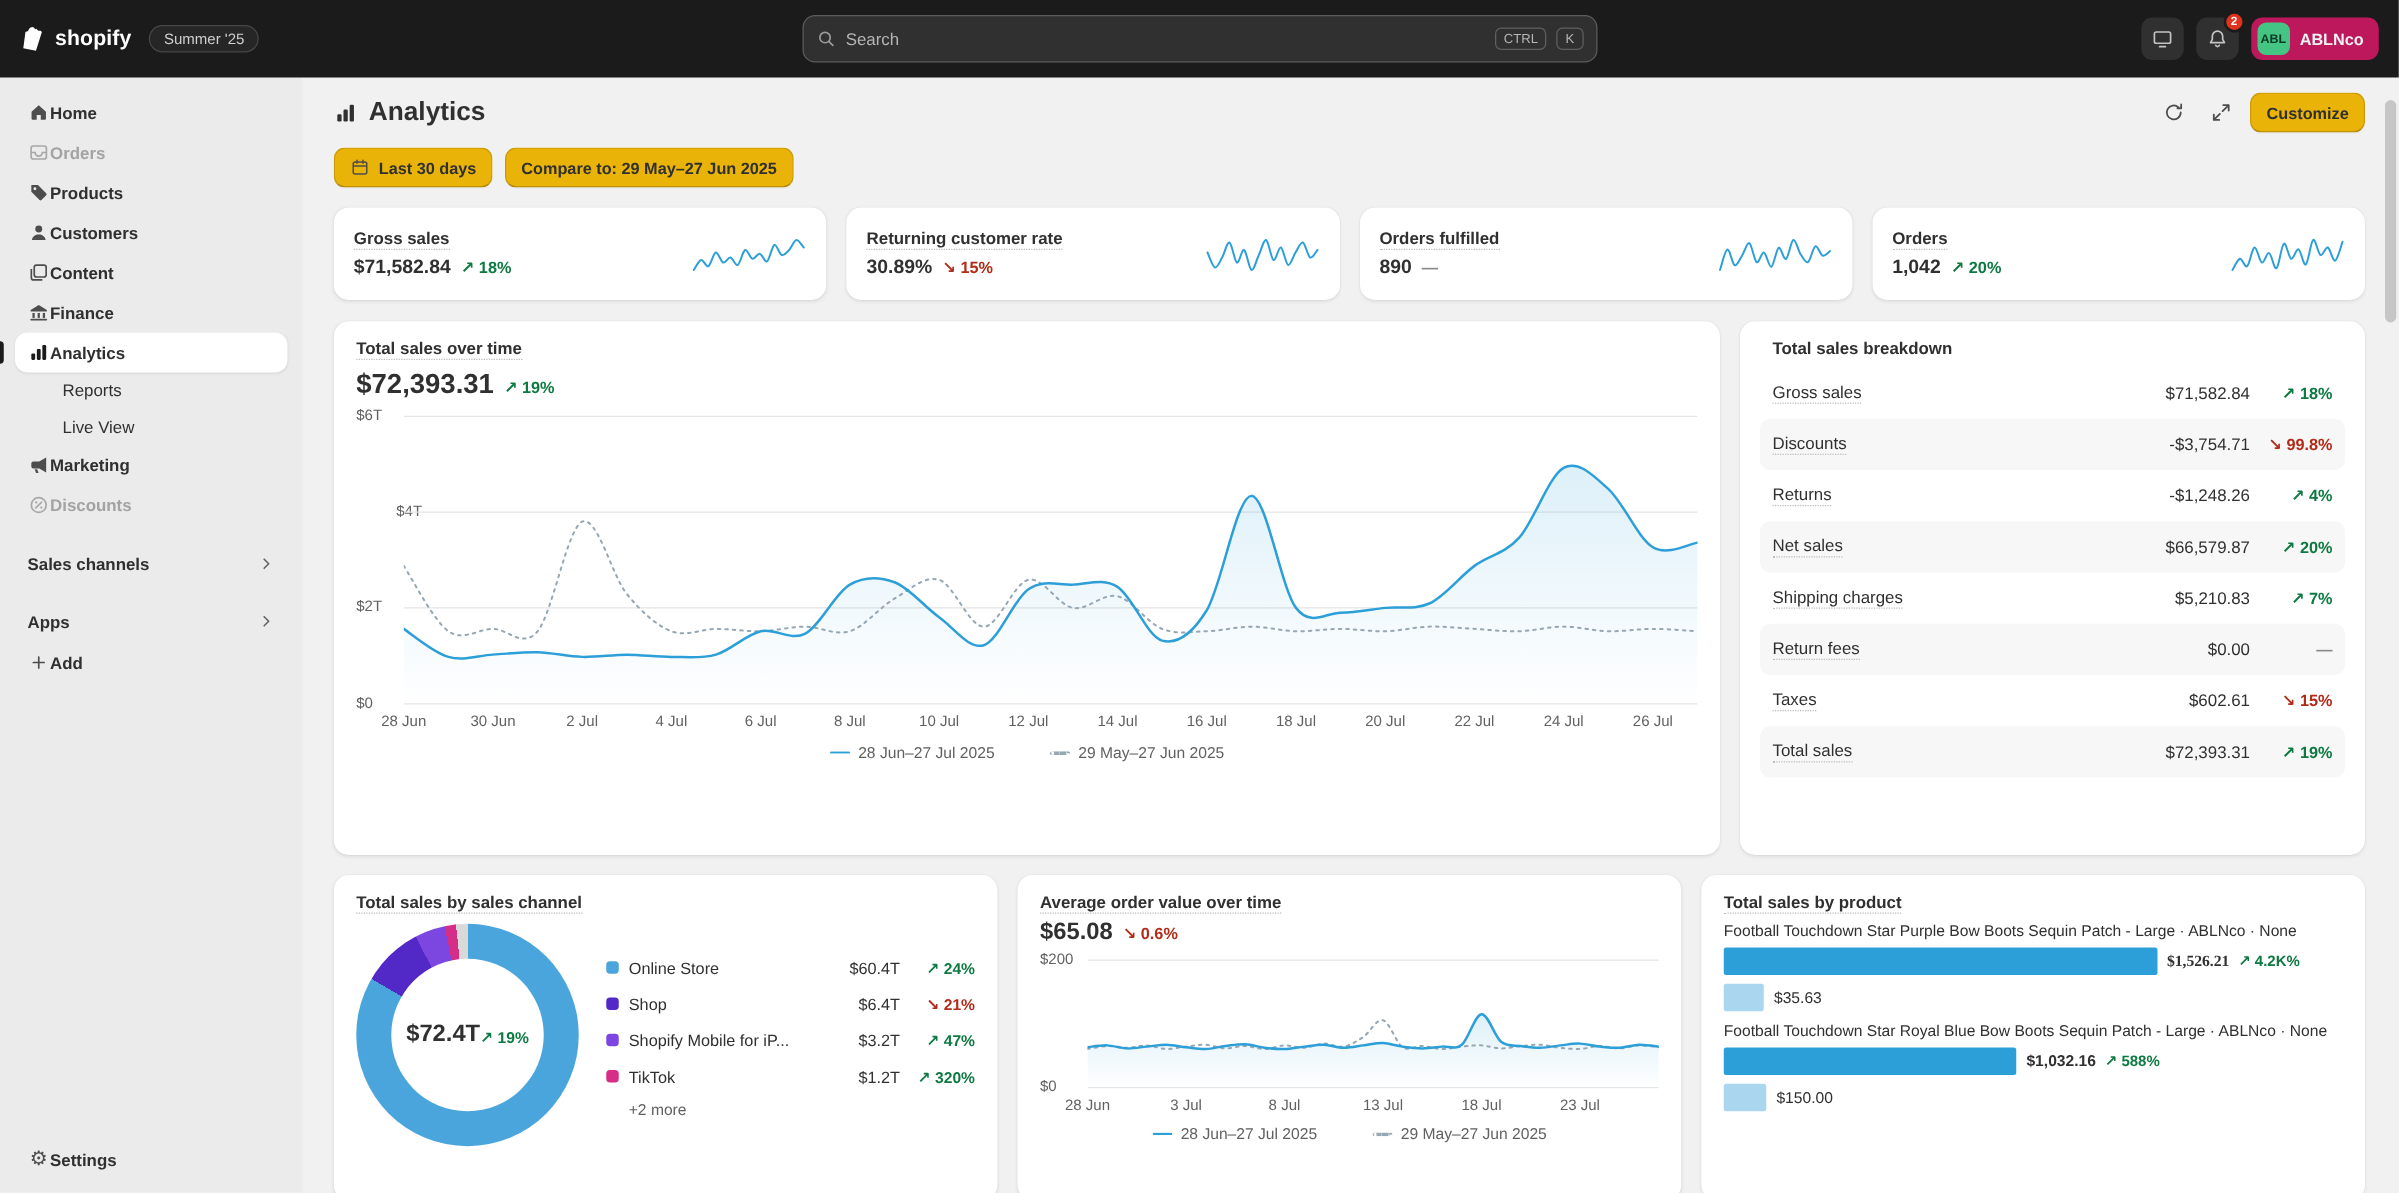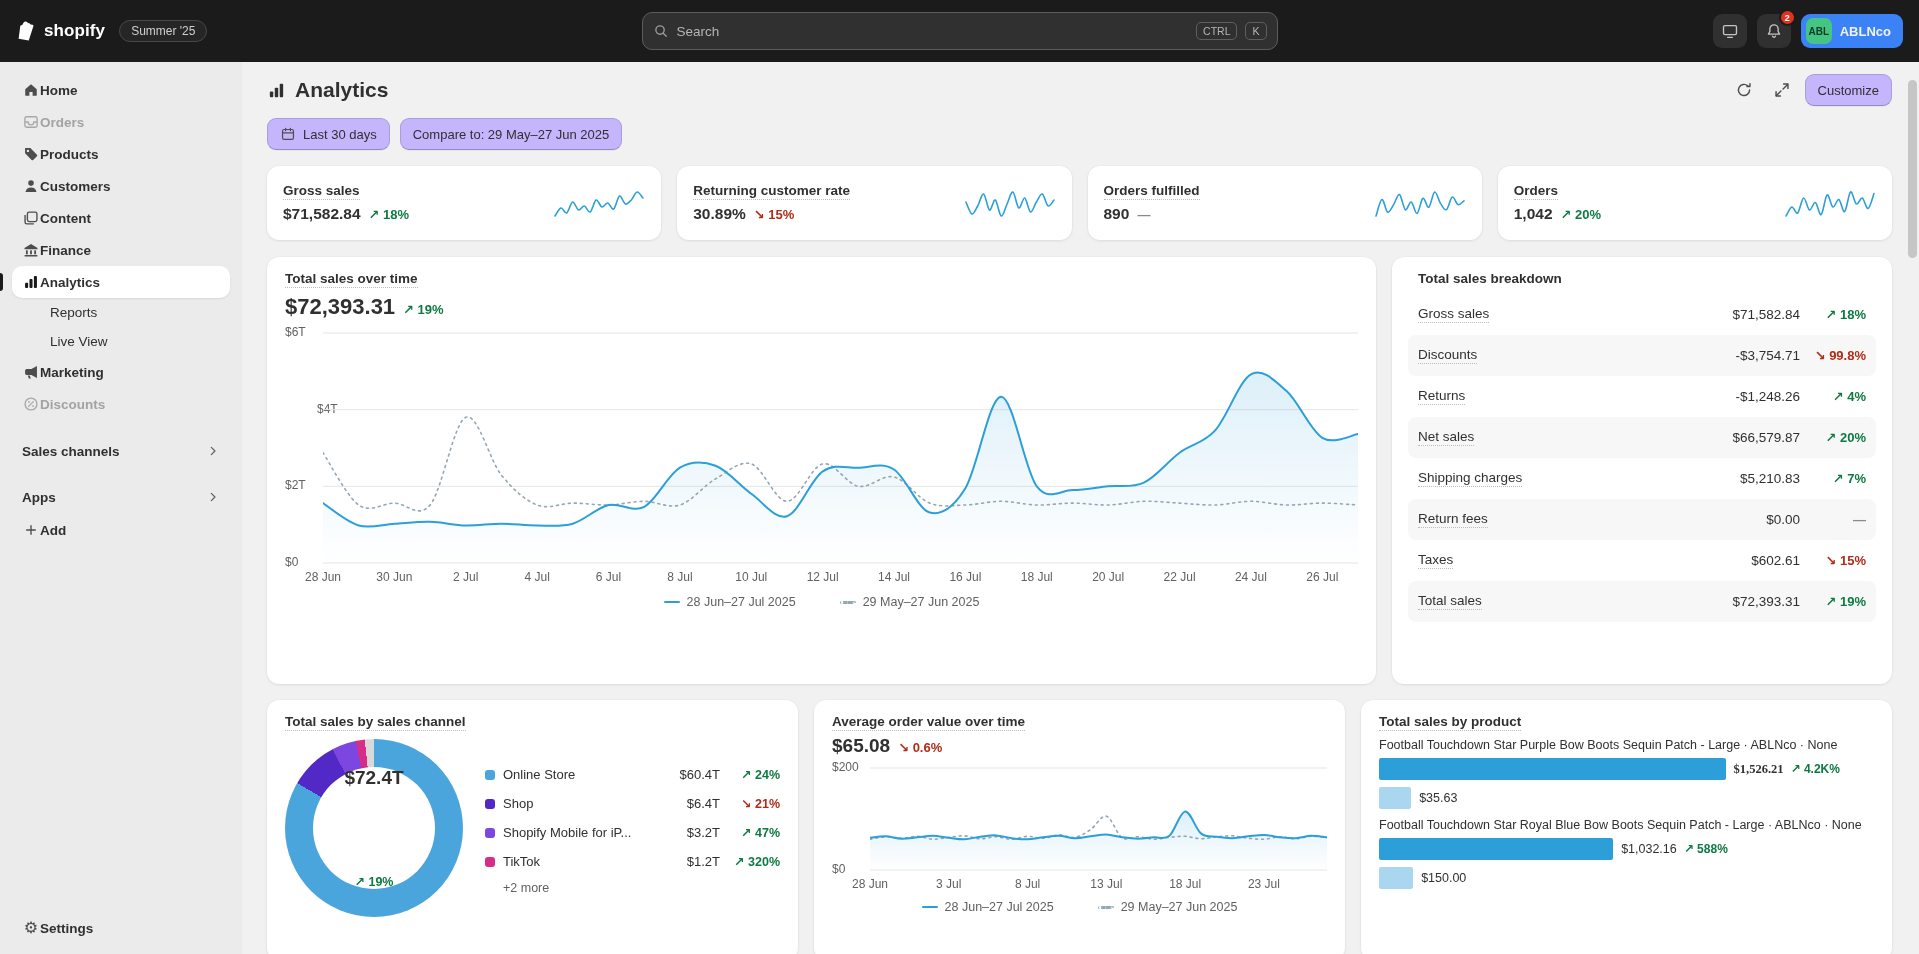--- a/index.html
+++ b/index.html
@@ -9,40 +9,40 @@
   .topbar{position:absolute;top:0;left:0;right:0;height:62px;background:#1b1b1b;display:flex;align-items:center;gap:14px;padding:0 16px;z-index:20}
   .logo{display:flex;align-items:center;gap:7px;cursor:pointer}
   .logo-word{color:#fff;font-size:17px;font-weight:700;letter-spacing:.1px}
   .edition-badge{border:1px solid #474747;background:#262626;color:#cfcfcf;font-size:12px;padding:3px 11px;border-radius:14px;cursor:pointer}
   .searchbar{position:absolute;left:50%;transform:translateX(-50%);width:636px;height:38px;background:#303030;border:1px solid #5c5c5c;border-radius:10px;display:flex;align-items:center;gap:8px;padding:0 10px;font-size:13.5px;cursor:text}
   .search-ph{flex:1;color:#b5b5b5}
   .kbd{border:1px solid #5f5f5f;border-radius:5px;font-size:10.5px;padding:2px 6px;color:#b5b5b5}
   .tb-right{margin-left:auto;display:flex;align-items:center;gap:10px}
   .tb-iconbtn{position:relative;width:34px;height:34px;border-radius:9px;background:#303030;border:none;display:flex;align-items:center;justify-content:center;cursor:pointer}
   .notif-badge{position:absolute;top:-5px;right:-5px;min-width:17px;height:17px;border-radius:9px;background:#e0321c;border:2px solid #1b1b1b;color:#fff;font-size:9.5px;font-weight:700;display:flex;align-items:center;justify-content:center;padding:0 3px}
-  .store-chip{display:flex;align-items:center;gap:8px;background:#3b82f6;border-radius:9px;padding:4px 12px 4px 5px;color:#f1f1f1;font-size:13px;font-weight:700;cursor:pointer}
+  .store-chip{display:flex;align-items:center;gap:8px;background:#be185d;border-radius:9px;padding:4px 12px 4px 5px;color:#f1f1f1;font-size:13px;font-weight:700;cursor:pointer}
   .avatar{width:26px;height:26px;border-radius:7px;background:#45c584;color:#0c3a24;font-size:10px;font-weight:700;display:flex;align-items:center;justify-content:center}
   .sidebar{position:absolute;top:62px;left:0;width:242px;bottom:0;background:#ebebeb;padding:12px 12px 10px;display:flex;flex-direction:column;font-size:13.5px}
   .nav-item{display:flex;align-items:center;height:32px;padding:0 10px;border-radius:10px;font-weight:700;color:#303030;cursor:pointer;position:relative;flex-shrink:0}
   .nav-item .nav-label{font-weight:600}
   .nav-item.active{background:#fff;box-shadow:0 1px 2px rgba(0,0,0,.08)}
   .nav-item.active::before{content:"";position:absolute;left:-12px;top:7px;bottom:7px;width:3px;background:#1a1a1a;border-radius:0 3px 3px 0}
   .nav-item.disabled .nav-label{color:#a3a3a3}
   .sub-item{display:flex;align-items:center;height:29px;padding:0 10px 0 38px;border-radius:10px;font-weight:500;color:#303030;cursor:pointer;flex-shrink:0}
   .section-row{display:flex;align-items:center;justify-content:space-between;height:30px;padding:0 10px;margin-top:16px;border-radius:10px;font-weight:600;color:#303030;cursor:pointer;flex-shrink:0}
   .nav-ico{width:18px;height:18px;display:flex;align-items:center;justify-content:center}
   .gear-glyph{font-size:16px;color:#4d4d4d;line-height:1}
   .settings-row{margin-top:auto}
   .main{position:absolute;left:242px;top:62px;right:27px;bottom:0;padding:12px 0 0 25px}
   .page-head{height:28px;margin-top:2px;display:flex;align-items:center}
   .page-title-wrap{display:flex;align-items:center;gap:9px}
   .page-title{font-size:21px;font-weight:700}
   .head-actions{margin-left:auto;display:flex;align-items:center;gap:8px}
   .icon-btn{width:30px;height:30px;border:none;background:transparent;border-radius:8px;display:flex;align-items:center;justify-content:center;cursor:pointer}
-  .btn{display:inline-flex;align-items:center;gap:7px;background:#c4b5fd;border:1px solid rgba(0,0,0,.13);border-bottom-color:rgba(0,0,0,.24);border-radius:9px;padding:0 12px;height:32px;font-size:13px;font-weight:400;color:#303030;box-shadow:0 1px 0 rgba(0,0,0,.04);cursor:pointer;font-family:inherit}
+  .btn{display:inline-flex;align-items:center;gap:7px;background:#eab308;border:1px solid rgba(0,0,0,.13);border-bottom-color:rgba(0,0,0,.24);border-radius:9px;padding:0 12px;height:32px;font-size:13px;font-weight:700;color:#303030;box-shadow:0 1px 0 rgba(0,0,0,.04);cursor:pointer;font-family:inherit}
   .filters{display:flex;gap:10px;margin-top:14px}
   .card{background:#fff;border-radius:12px;box-shadow:0 1px 3px rgba(0,0,0,.08),0 0 0 .5px rgba(0,0,0,.03)}
   .kpi-row{display:grid;grid-template-columns:repeat(4,1fr);gap:16px;margin-top:16px}
   .kpi-card{height:74px;padding:12px 16px;display:flex;align-items:center;justify-content:space-between;cursor:pointer}
   .kpi-title{font-size:13.5px;font-weight:700;margin-bottom:7px}
   .dotted{border-bottom:1.5px dotted #bdbdbd;padding-bottom:1px}
   .kpi-value-row{display:flex;align-items:baseline}
   .kpi-value{font-size:15.5px;font-weight:700}
   .delta{font-size:13px;font-weight:600;margin-left:8px;white-space:nowrap}
   .delta.up{color:var(--positive)}
@@ -70,21 +70,21 @@
   .bd-title{padding:0 10px 8px}
   .bd-row{display:flex;align-items:center;height:41px;padding:0 10px;border-radius:8px;font-size:13.5px;cursor:pointer}
   .bd-row.alt{background:#f7f7f7}
   .bd-value{margin-left:auto}
   .bd-delta{width:66px;text-align:right;margin-left:0}
   .bottom-row{display:grid;grid-template-columns:repeat(3,1fr);gap:16px;margin-top:16px}
   .bottom-row>.card{height:260px;padding:14px 18px}
   .channel-body{display:flex;align-items:center;gap:22px;margin-top:10px}
   .donut{width:178px;height:178px;border-radius:50%;position:relative;flex-shrink:0;cursor:pointer}
   .donut::after{content:"";position:absolute;inset:28px;background:#fff;border-radius:50%;z-index:1}
-  .donut-center{position:absolute;inset:28px;z-index:2;display:flex;flex-direction:column;align-items:center;justify-content:space-between}
+  .donut-center{position:absolute;inset:28px;z-index:2;display:flex;flex-direction:row;align-items:center;justify-content:center}
   .donut-value{font-size:19px;font-weight:700}
   .donut-center .delta{margin:3px 0 0;font-size:12.5px}
   .channel-legend{flex:1;min-width:0}
   .ch-row{display:flex;align-items:center;gap:8px;height:29px;font-size:13px;cursor:pointer}
   .ch-swatch{width:10px;height:10px;border-radius:3px;flex-shrink:0}
   .ch-name{flex:1;min-width:0;overflow:hidden;text-overflow:ellipsis;white-space:nowrap}
   .ch-delta{width:52px;text-align:right;font-size:12.5px;margin-left:0}
   .more-link{color:#616161;font-size:12.5px;margin:5px 0 0 18px;cursor:pointer;display:inline-block}
   .prod-name{font-size:12.5px;color:#303030;margin:9px 0 6px;white-space:nowrap;overflow:hidden;text-overflow:ellipsis}
   .bar-row{display:flex;align-items:center;height:22px;margin-bottom:7px}
@@ -569,21 +569,21 @@
             <span class="bar-label" style="font-weight: 700; font-family: Liberation Serif, serif;">$1,526.21</span>
             <span class="bar-delta delta up">↗ 4.2K%</span>
           </div>
           <div class="bar-row">
             <span class="bar" style="width: 6.5%; background: rgb(171, 214, 239);"></span>
             <span class="bar-label" style="font-weight: 400;">$35.63</span>
           </div>
           <div class="prod-name">Football Touchdown Star Royal Blue Bow Boots Sequin Patch - Large · ABLNco · None</div>
           <div class="bar-row">
             <span class="bar" style="width: 47.3%; background: rgb(44, 159, 216);"></span>
-            <span class="bar-label" style="font-weight: 400;">$1,032.16</span>
+            <span class="bar-label" style="font-weight: 700;">$1,032.16</span>
             <span class="bar-delta delta up">↗ 588%</span>
           </div>
           <div class="bar-row">
             <span class="bar" style="width: 6.9%; background: rgb(171, 214, 239);"></span>
             <span class="bar-label" style="font-weight: 400;">$150.00</span>
           </div>
         </div>
     </div>
   </div>
 

